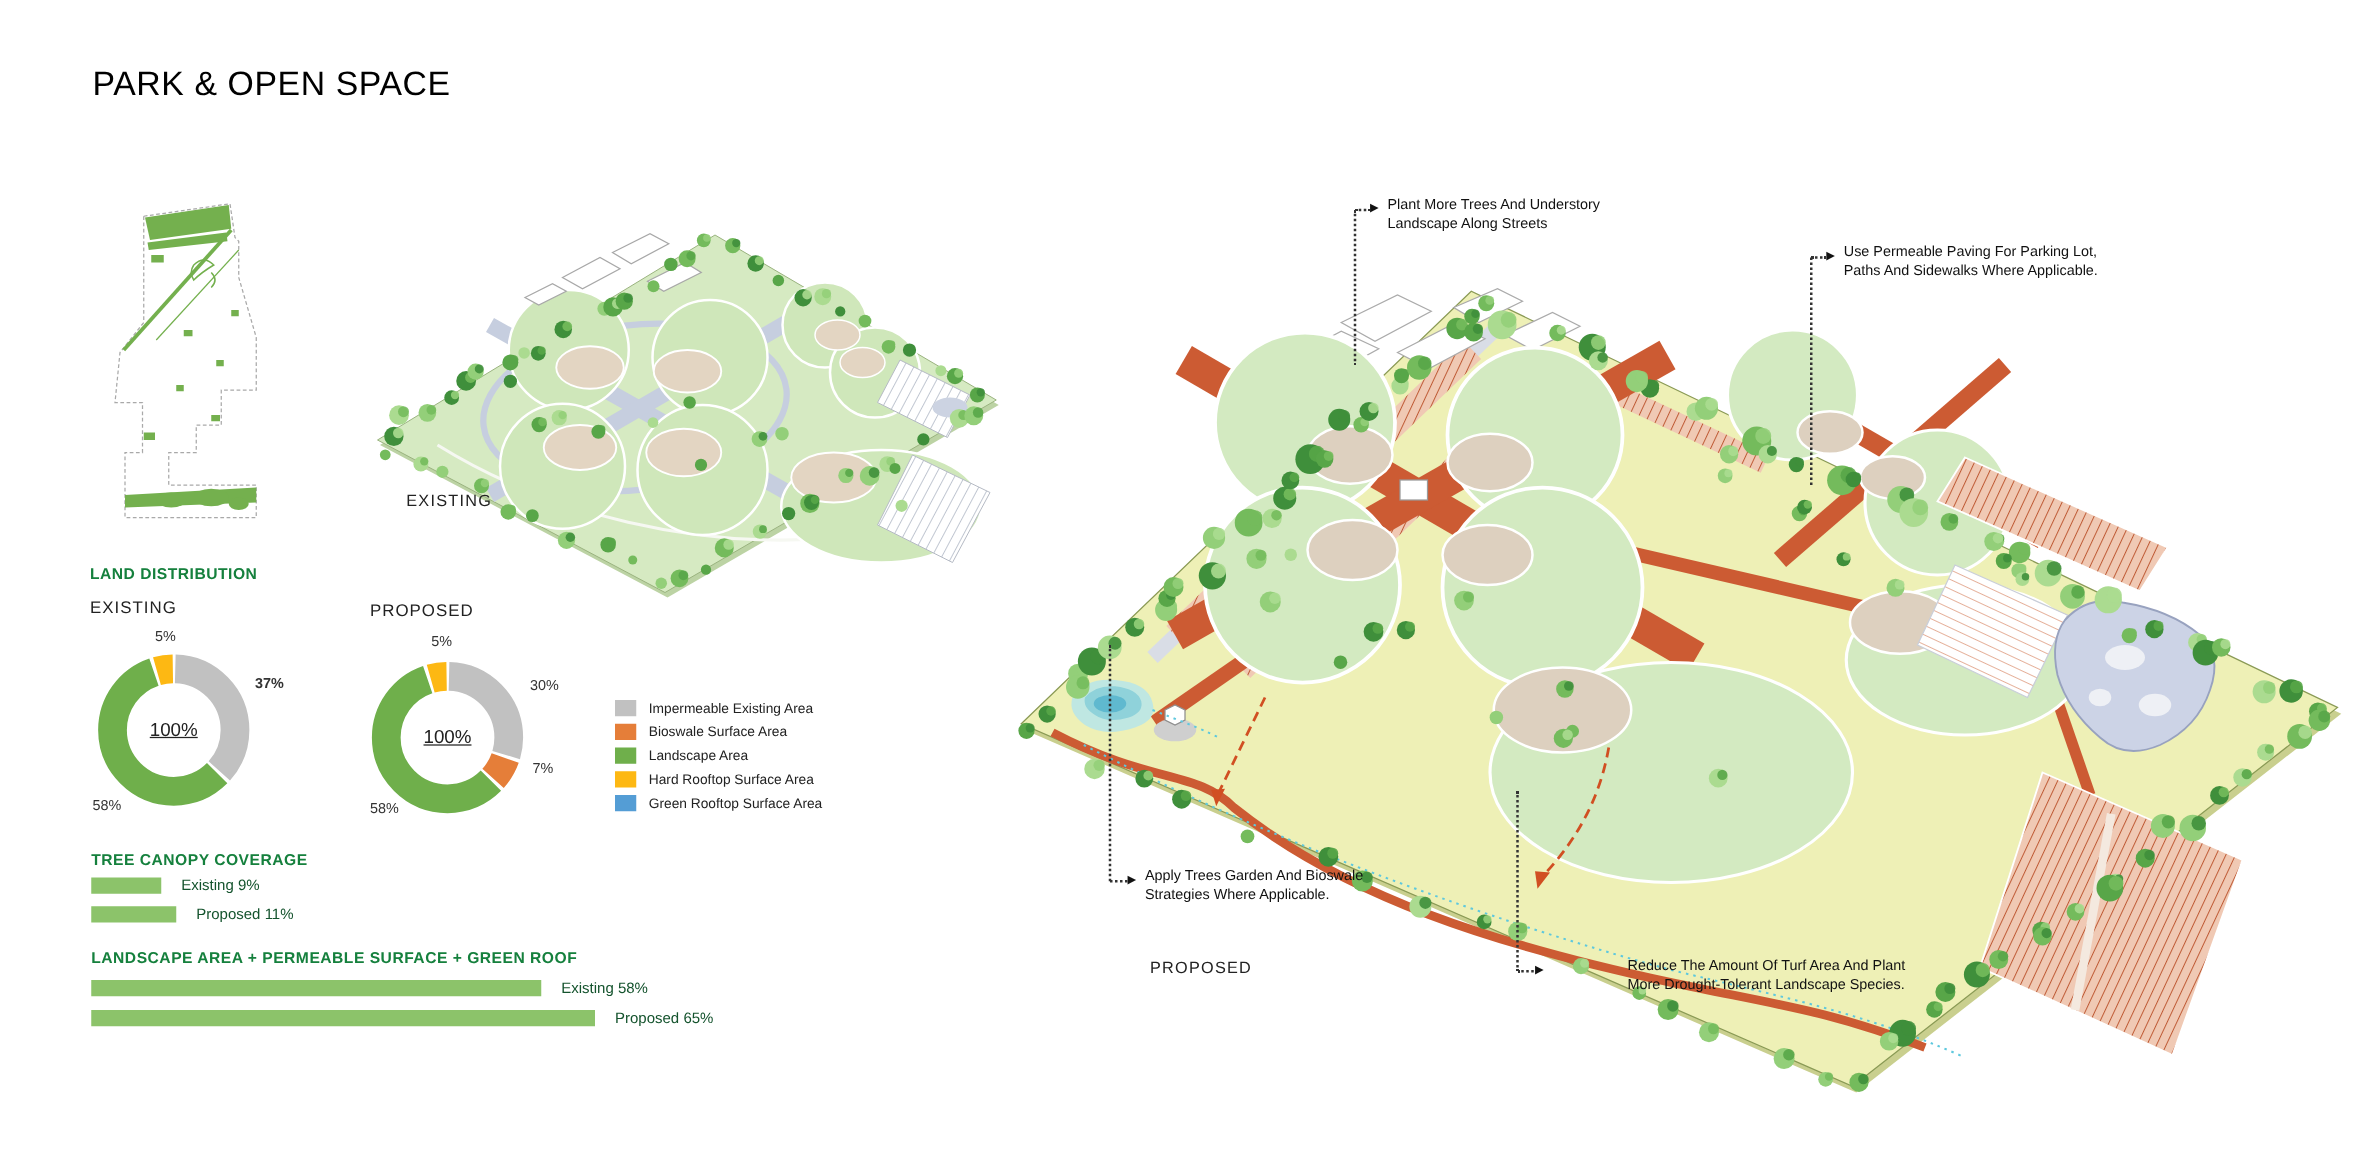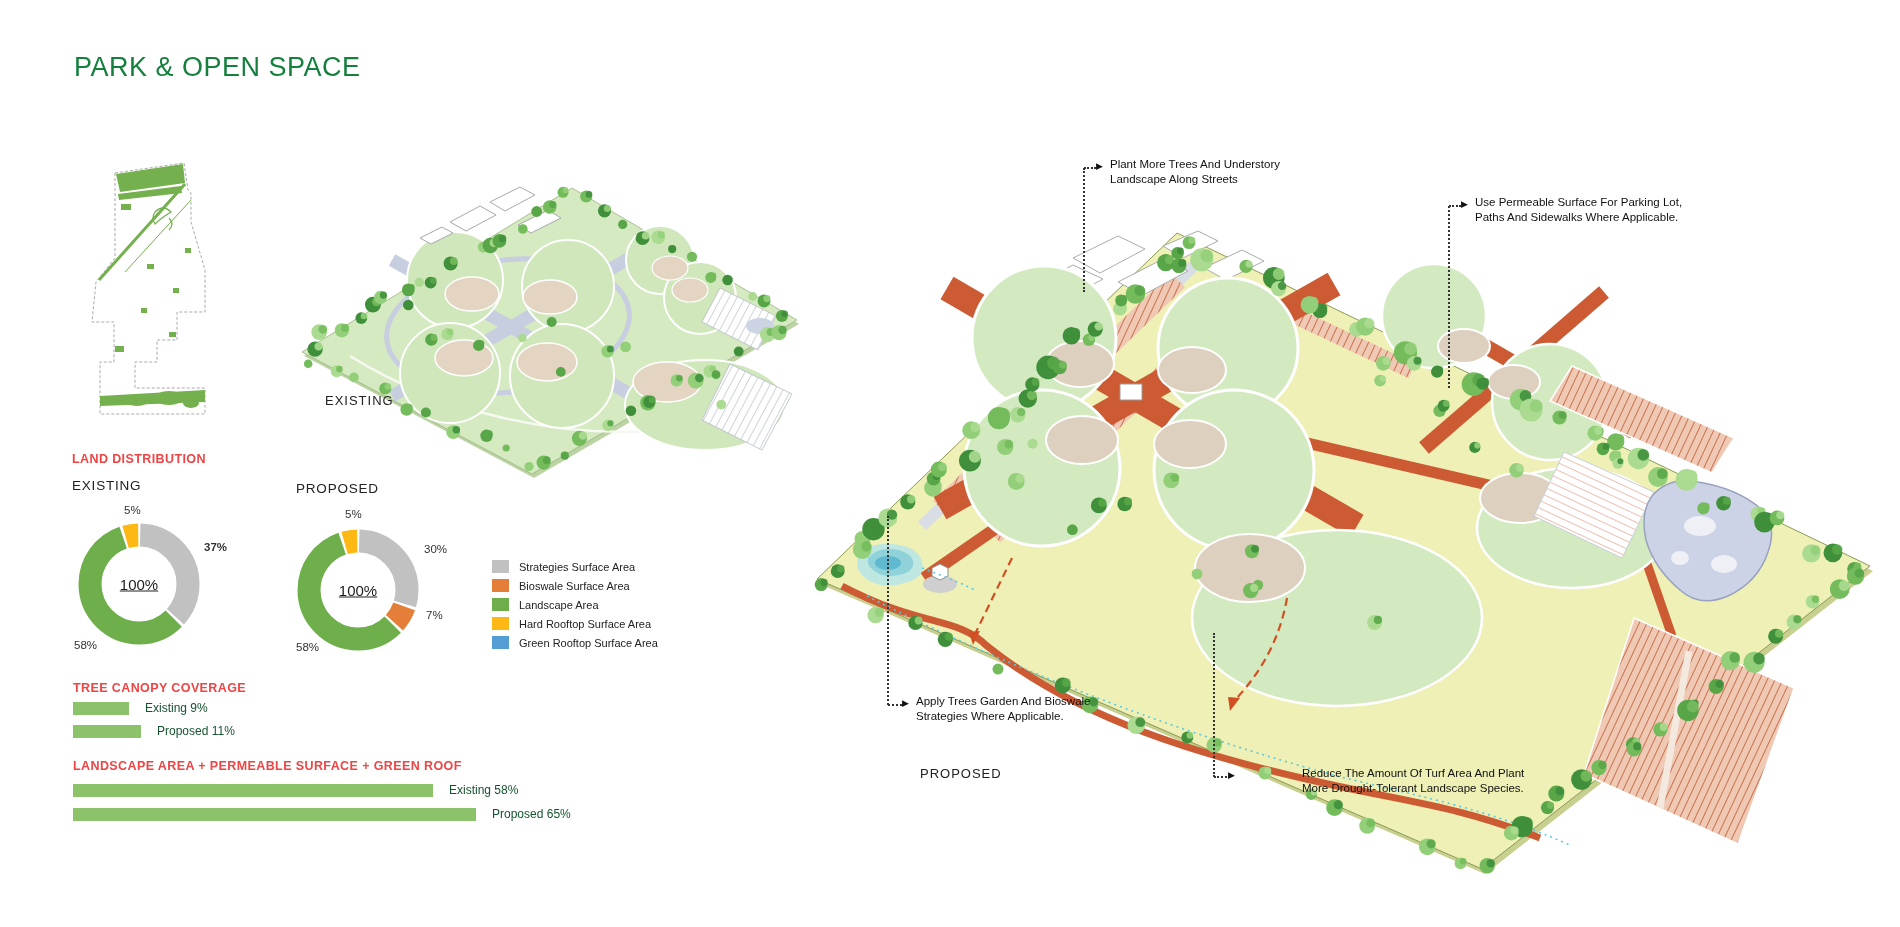--- a/index.html
+++ b/index.html
@@ -1,23 +1,23 @@
 <!DOCTYPE html>
 <html><head>
 <meta charset="utf-8">
 <style>
   html,body{margin:0;padding:0;background:#fff;}
   #board{position:relative;width:1900px;height:927px;background:#fff;overflow:hidden;
          font-family:"Liberation Sans",sans-serif;color:#1a1a1a;}
   .abs{position:absolute;}
-  #page-title{left:74px;top:52px;font-size:27px;font-weight:500;letter-spacing:.5px;color:#15803d;}
+  #page-title{left:74px;top:52px;font-size:27px;font-weight:500;letter-spacing:.5px;color:#000000;}
   .plan-label{font-size:13px;letter-spacing:1px;color:#222;font-weight:500;}
   #existing-plan-label{left:325px;top:393px;}
   #proposed-plan-label{left:920px;top:766px;}
-  .green-heading{font-size:12.5px;font-weight:bold;letter-spacing:.4px;color:#ef4444;}
+  .green-heading{font-size:12.5px;font-weight:bold;letter-spacing:.4px;color:#15803d;}
   #land-heading{left:72px;top:452px;}
   #canopy-heading{left:73px;top:681px;}
   #combined-heading{left:73px;top:759px;}
   .sub-heading{font-size:13.5px;font-weight:500;letter-spacing:.8px;color:#222;}
   #donut-existing-label{left:72px;top:478px;}
   #donut-proposed-label{left:296px;top:481px;}
   .donut-box{width:126px;height:126px;}
   #donut-existing{left:76px;top:521px;}
   #donut-proposed{left:295px;top:527px;}
   .pct{font-size:11.5px;color:#333;}
@@ -567,21 +567,21 @@
 
   <span class="abs pct" style="left:345px;top:508px;">5%</span>
   <span class="abs pct" style="left:424px;top:543px;">30%</span>
   <span class="abs pct" style="left:426px;top:609px;">7%</span>
   <span class="abs pct" style="left:296px;top:641px;">58%</span>
   <span class="abs pct-center" style="left:358px;top:590px;">100%</span>
 
   <div class="abs" id="legend">
       <div class="legend-row">
         <span class="legend-swatch" style="background: rgb(193, 193, 193);"></span>
-        <span class="legend-label">Strategies Surface Area</span>
+        <span class="legend-label">Impermeable Existing Area</span>
       </div>
       <div class="legend-row">
         <span class="legend-swatch" style="background: rgb(229, 126, 57);"></span>
         <span class="legend-label">Bioswale Surface Area</span>
       </div>
       <div class="legend-row">
         <span class="legend-swatch" style="background: rgb(111, 175, 75);"></span>
         <span class="legend-label">Landscape Area</span>
       </div>
       <div class="legend-row">
@@ -620,21 +620,21 @@
 
   <div class="abs ann-text" id="ann1-text">
     <div>Plant More Trees And Understory</div>
     <div>Landscape Along Streets</div>
   </div>
   <span class="abs ann-arrow" id="ann1-arrow">▶</span>
   <div class="abs leader-v" id="ann1-lv"></div>
   <div class="abs leader-h" id="ann1-lh"></div>
 
   <div class="abs ann-text" id="ann2-text">
-    <div>Use Permeable Surface For Parking Lot,</div>
+    <div>Use Permeable Paving For Parking Lot,</div>
     <div>Paths And Sidewalks Where Applicable.</div>
   </div>
   <span class="abs ann-arrow" id="ann2-arrow">▶</span>
   <div class="abs leader-v" id="ann2-lv"></div>
   <div class="abs leader-h" id="ann2-lh"></div>
 
   <div class="abs ann-text" id="ann3-text">
     <div>Apply Trees Garden And Bioswale</div>
     <div>Strategies Where Applicable.</div>
   </div>

